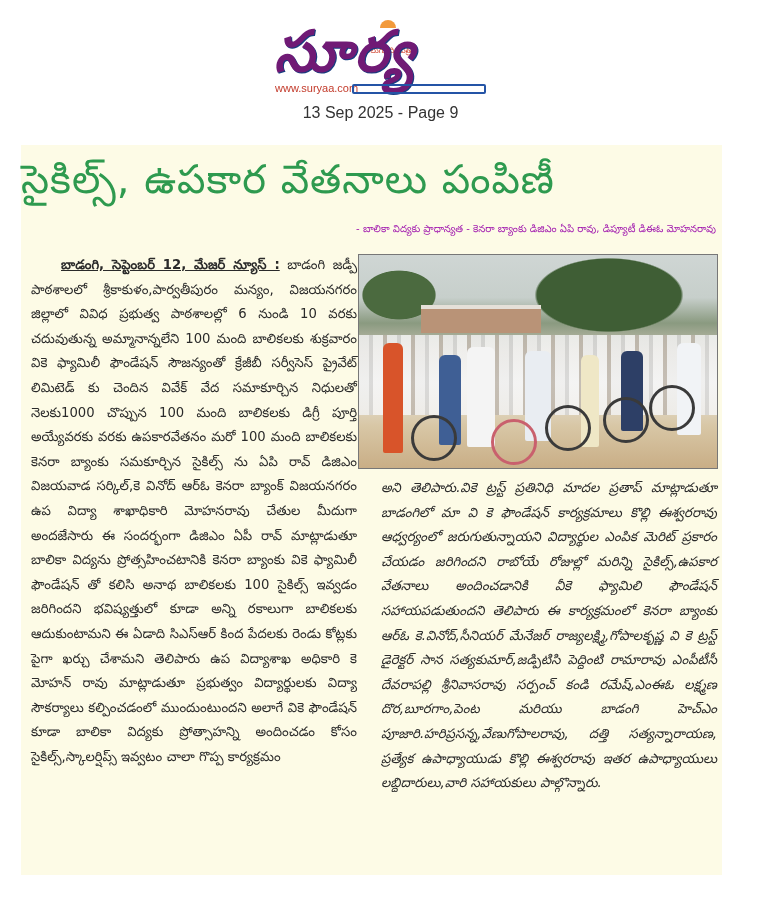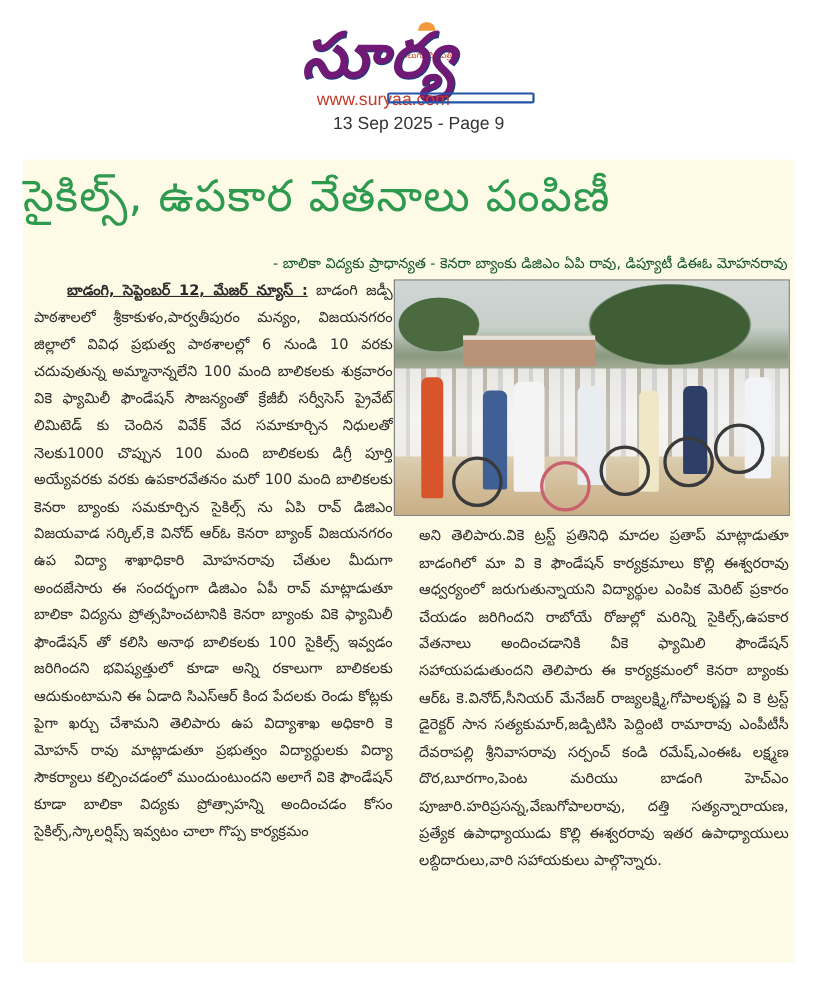--- a/index.html
+++ b/index.html
@@ -19,52 +19,52 @@
       font-style: italic;
     }
     .logo-tagline {
       position: absolute; left: 96px; top: 2px; font-size: 8px; color: #d0402b; margin-top: 40px;
     }
     .logo-sun {
       position: absolute; left: 112px; top: 16px; width: 16px; height: 8px;
       border-radius: 16px 16px 0 0; background: #f29a3b;
     }
     .logo-url {
-      position: absolute; left: 20px; top: 78px; font-size: 16px; color: #c33b2b;
+      position: absolute; left: 7px; top: 78px; font-size: 11px; color: #c33b2b;
       font-family: "Liberation Sans", sans-serif;
     }
     .logo-bar {
       position: absolute; left: 84px; top: 80px; width: 130px; height: 6px;
       border: 2px solid #2454a6; border-radius: 2px;
     }
     .date-line {
       position: absolute; left: 0; width: 761px; top: 104px; text-align: center;
       font-family: "Liberation Sans", sans-serif; font-size: 16px; color: #333;
     }
     .article {
       position: absolute; left: 21px; top: 145px; width: 701px; height: 730px;
       background: #fdfbe6;
     }
     .headline {
       position: absolute; left: 0; top: 4px; width: 701px; text-align: left;
       font-size: 40px; line-height: 60px; color: #2e9a4f; letter-spacing: 1px;
     }
     .subhead {
       position: absolute; left: 40px; top: 74px; width: 655px; text-align: right;
-      font-size: 13px; line-height: 20px; color: #14532d; margin-top: 12px;
+      font-size: 10px; line-height: 20px; color: #a21caf;
     }
     .col {
       position: absolute; font-size: 13.2px; line-height: 24.6px; color: #2a2a2a;
       text-align: justify;
     }
     .col-left { left: 10px; top: 108px; width: 326px; }
     .col-right { left: 360px; top: 331px; width: 336px; }
     .dateline-lead { font-weight: bold; text-decoration: underline; }
     .col p { margin: 0; text-indent: 30px; }
-    .col-right p { text-indent: 0; }
+    .col-right p { text-indent: 0; font-style: italic; }
     .photo {
       position: absolute; left: 337px; top: 109px; width: 358px; height: 213px;
       background:
         radial-gradient(ellipse 60px 40px at 40px 40px, #4b6a3f 60%, transparent 62%),
         radial-gradient(ellipse 120px 60px at 250px 40px, #3f5e35 60%, transparent 62%),
         linear-gradient(180deg, #cfd6d4 0%, #c7cfcb 20%, #8a9a80 32%, #c8c2b2 45%, #e9e8e3 60%, #d8c7a6 80%, #c9ae86 100%);
       border: 1px solid #777;
       overflow: hidden;
     }
     .photo .building {

